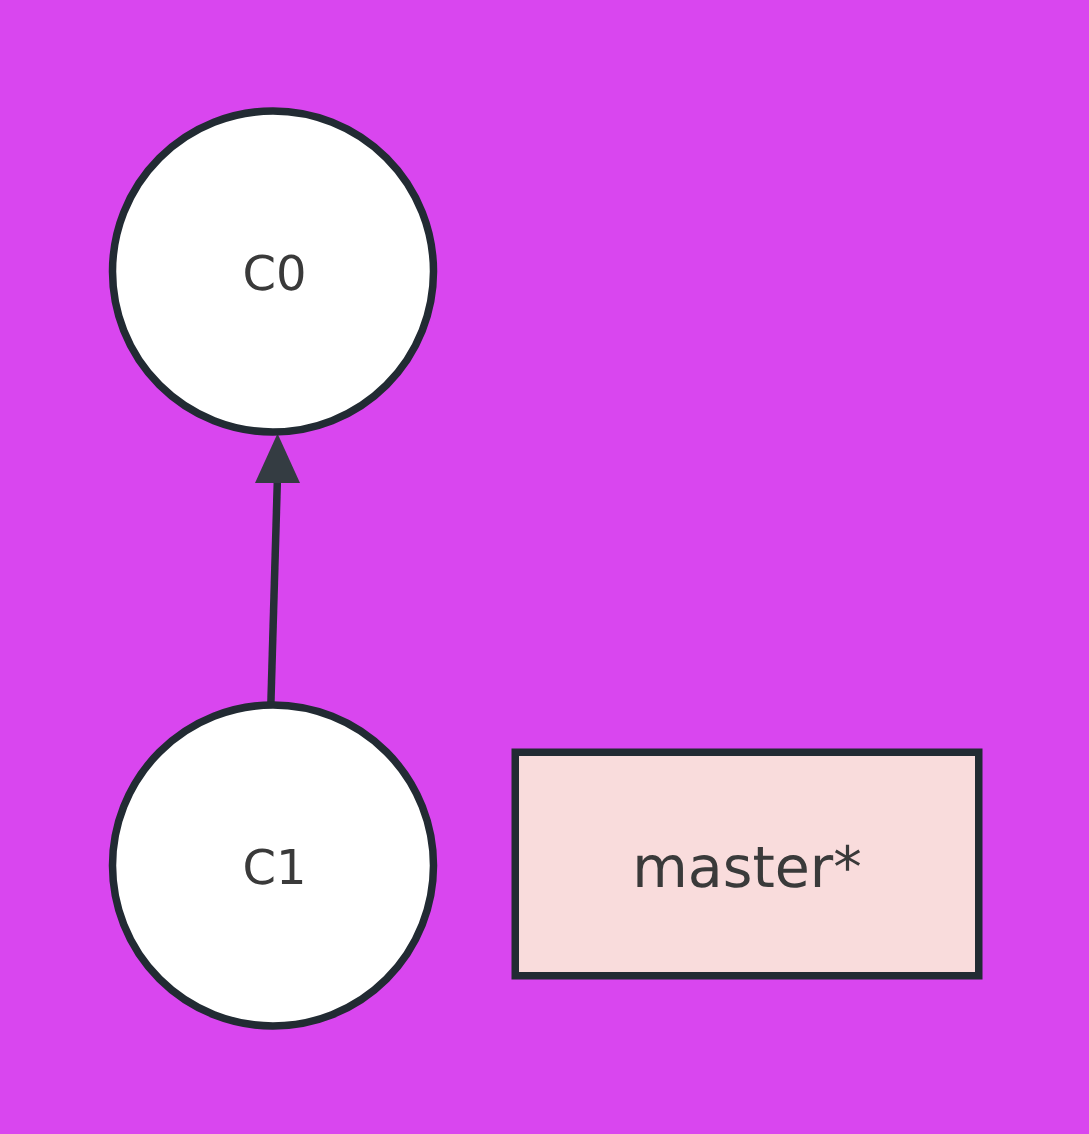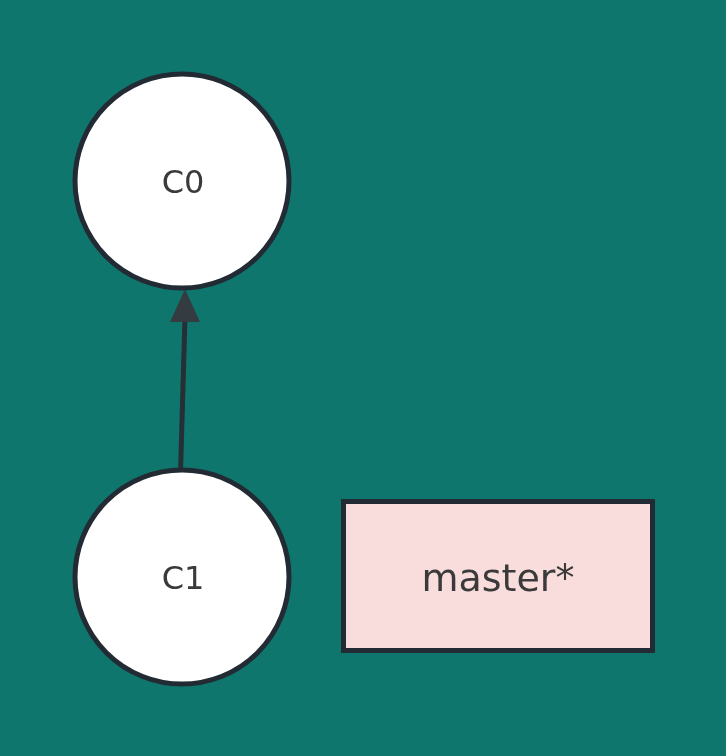--- a/index.html
+++ b/index.html
@@ -10,21 +10,21 @@
     width: 726px;
     height: 756px;
     background: #ffffff;
     font-family: "DejaVu Sans", "Liberation Sans", sans-serif;
     overflow: hidden;
   }
   #canvas {
     position: relative;
     width: 726px;
     height: 756px;
-    background: #0f766e;
+    background: #d946ef;
   }
   svg.graph {
     position: absolute;
     left: 0;
     top: 0;
     width: 726px;
     height: 756px;
     display: block;
   }
   .commit-circle {

